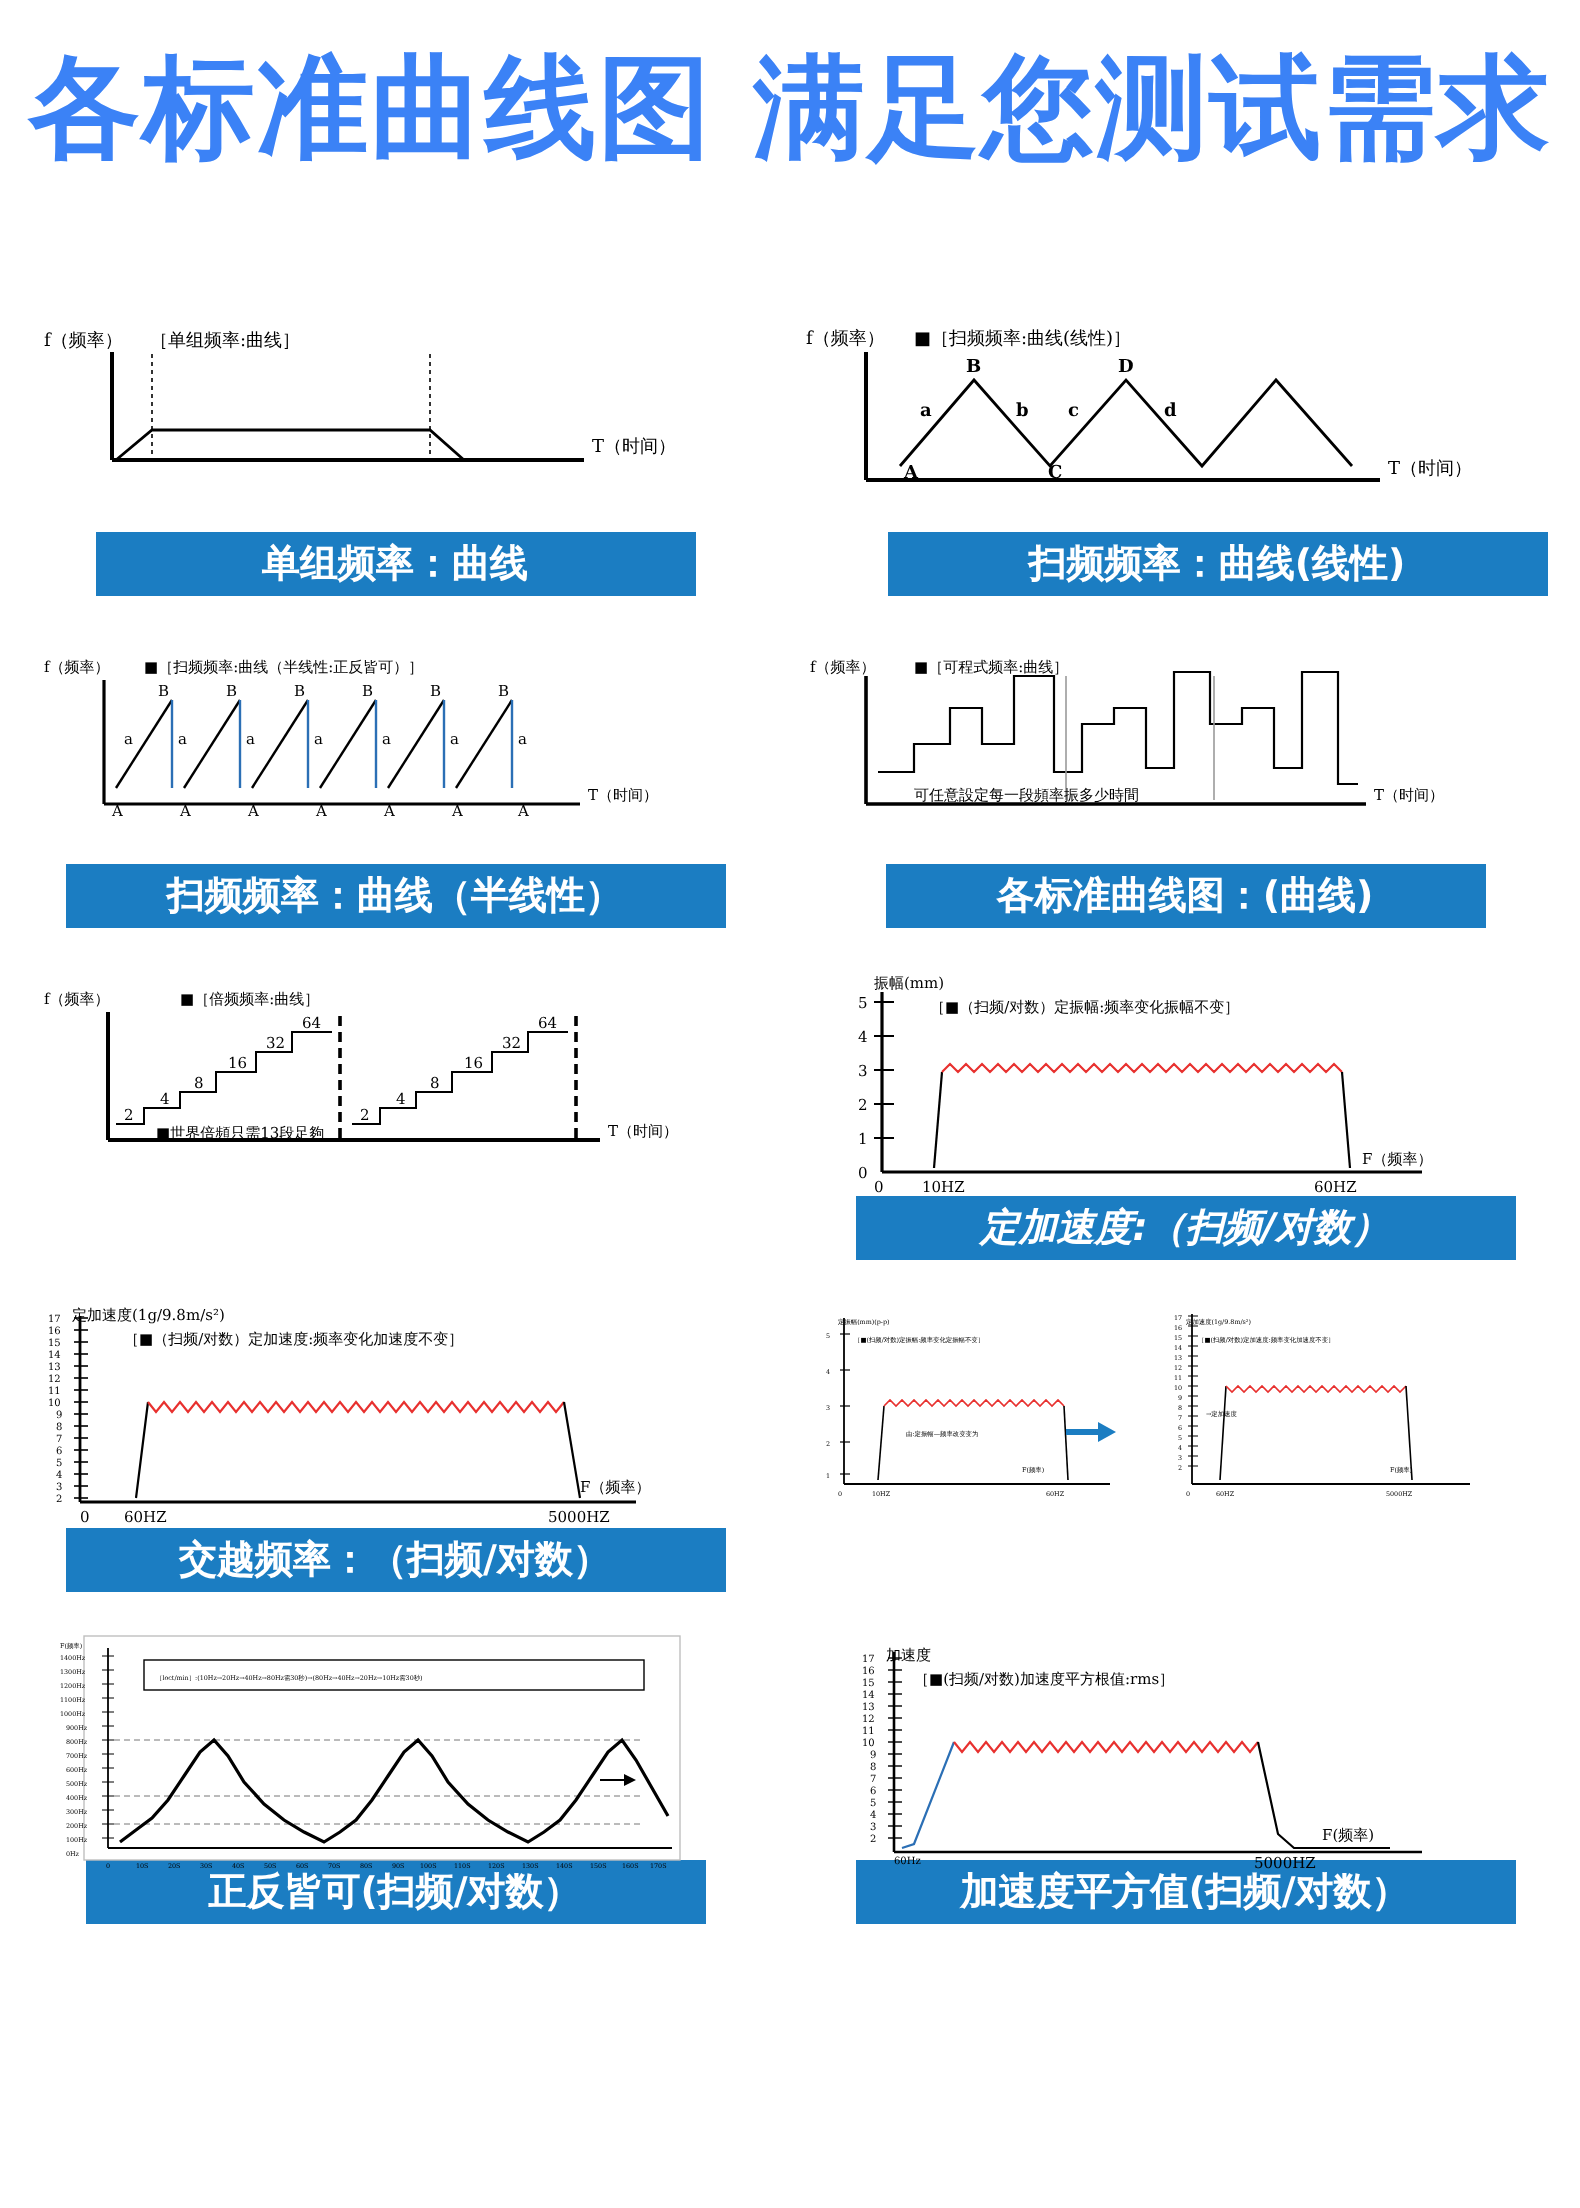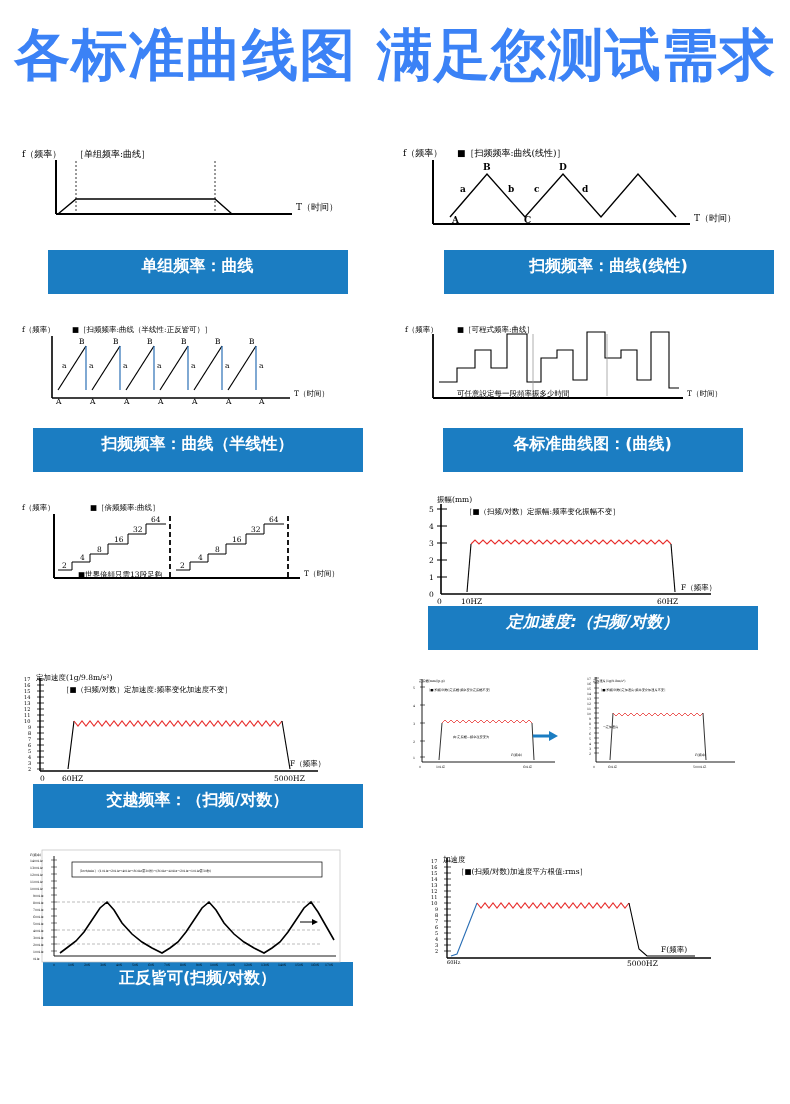--- a/index.html
+++ b/index.html
@@ -22,43 +22,43 @@
     margin: 0;
     padding-top: 26px;
     line-height: 1.05;
     white-space: nowrap;
     font-family: "DejaVu Sans", "Liberation Sans", sans-serif;
   }
 
   
   #panel-grid {
     position: absolute;
-    top: 132px; left: 0;
+    top: 148px; left: 0;
     width: 790px;
     display: grid;
     grid-template-columns: 395px 395px;
     grid-auto-rows: auto;
   }
   .panel { position: relative; padding: 0; }
 
   .fig {
     position: relative;
     height: 118px;
     margin: 0 auto;
   }
   .fig svg { display:block; }
 
   .caption {
     background: #1b7dc2;
     color: #ffffff;
     font-weight: 700;
     text-align: center;
-    font-size: 16px;
+    font-size: 19px;
     line-height: 32px;
-    height: 44px;
+    height: 32px;
     white-space: nowrap;
     overflow: hidden;
     font-family: "DejaVu Sans", "Liberation Sans", sans-serif;
   }
   .cap-wrap { display:flex; justify-content:center; }
   .cap-1 { width: 300px; }
   .cap-2 { width: 330px; margin-left: 32px; }
   .cap-3 { width: 330px; }
   .cap-4 { width: 300px; }
   .cap-5 { width: 300px; }
@@ -545,15 +545,18 @@
             <line class="axis" x1="49" y1="107" x2="56" y2="107" stroke-width="0.7"></line>
         </g>
         <polyline points="56,112 62,110 82,59" stroke="#2b6fb5" fill="none" stroke-width="1.1"></polyline>
         <polyline fill="none" stroke="#e8312f" stroke-width="1.1" points="82,59 86,64 90,59 94,64 98,59 102,64 106,59 110,64 114,59 118,64 122,59 126,64 130,59 134,64 138,59 142,64 146,59 150,64 154,59 158,64 162,59 166,64 170,59 174,64 178,59 182,64 186,59 190,64 194,59 198,64 202,59 206,64 210,59 214,64 218,59 222,64 226,59 230,64 234,59"></polyline>
         <polyline points="234,59 244,105 252,112 300,112" stroke="#000" fill="none" stroke-width="1.1"></polyline>
         <text class="lbl-xs" x="52" y="120">60Hz</text>
         <text class="lbl-s" x="232" y="122">5000HZ</text>
         <text class="lbl-s" x="266" y="108">F(频率)</text>
       </svg>
     </div>
+    <div class="cap-wrap">
+      <div class="caption cap-10">加速度平方值(扫频/对数）</div>
+    </div>
   </div>
 
 </div>
 
 </body></html>

